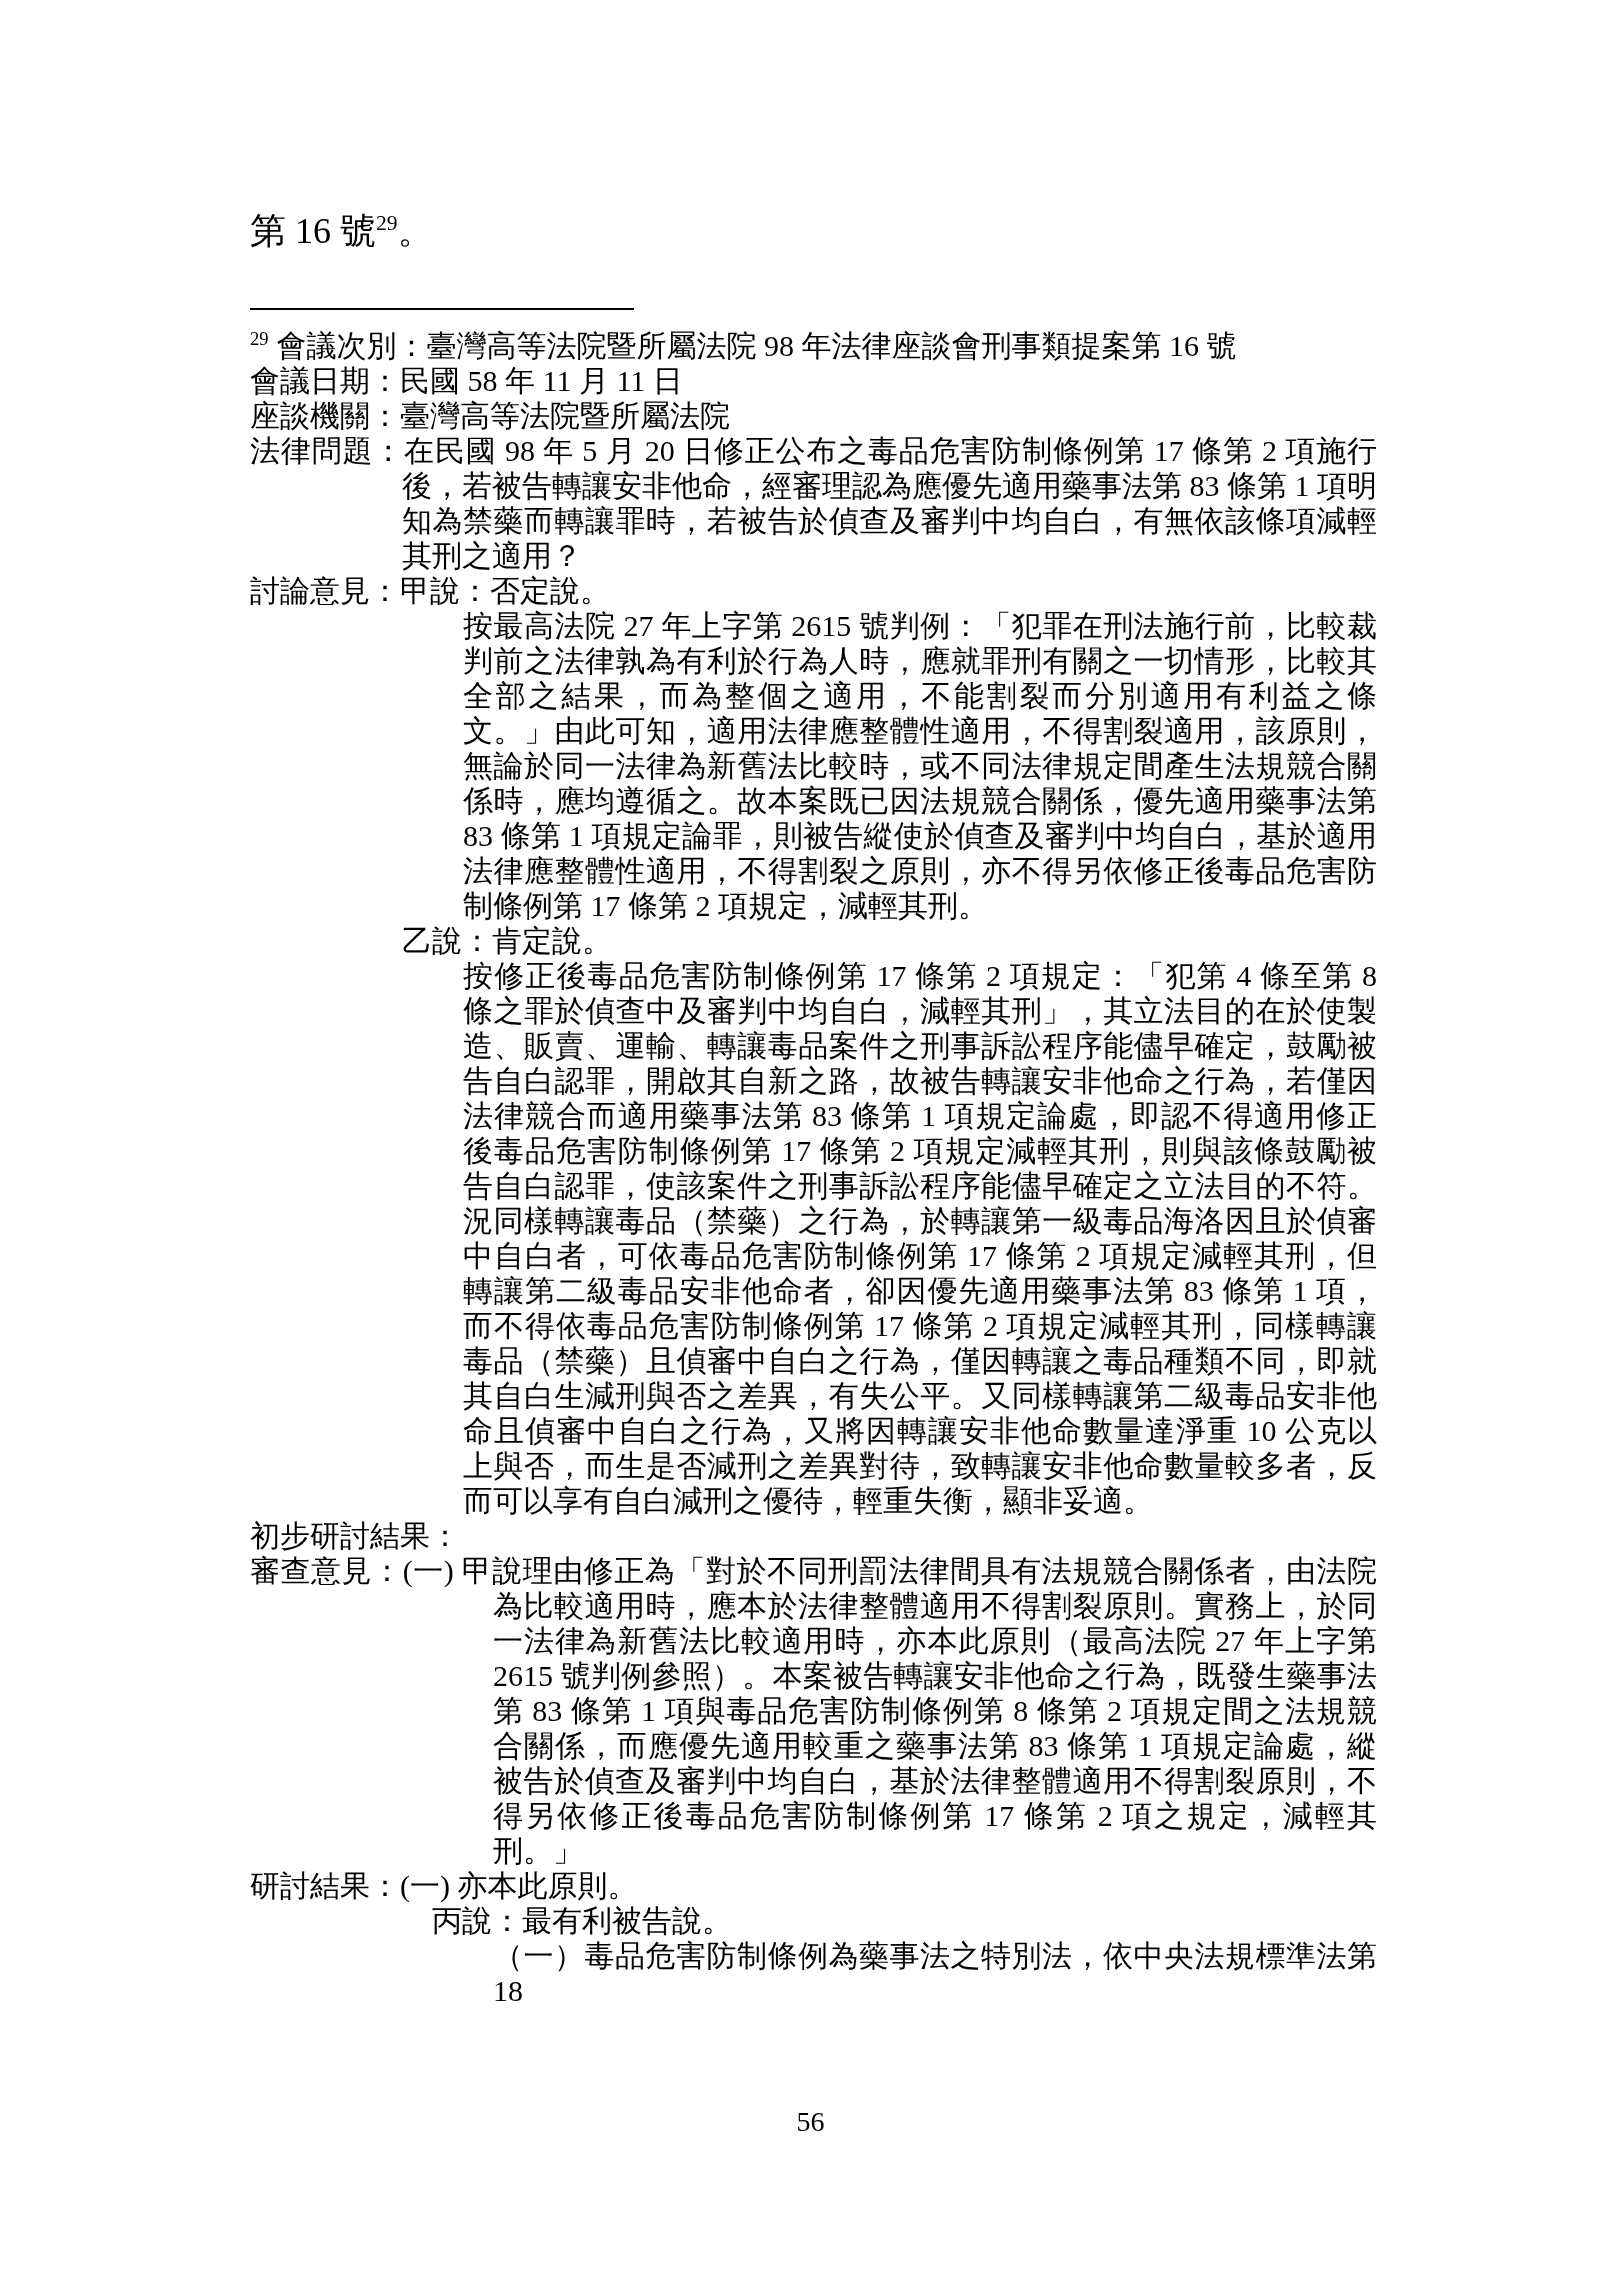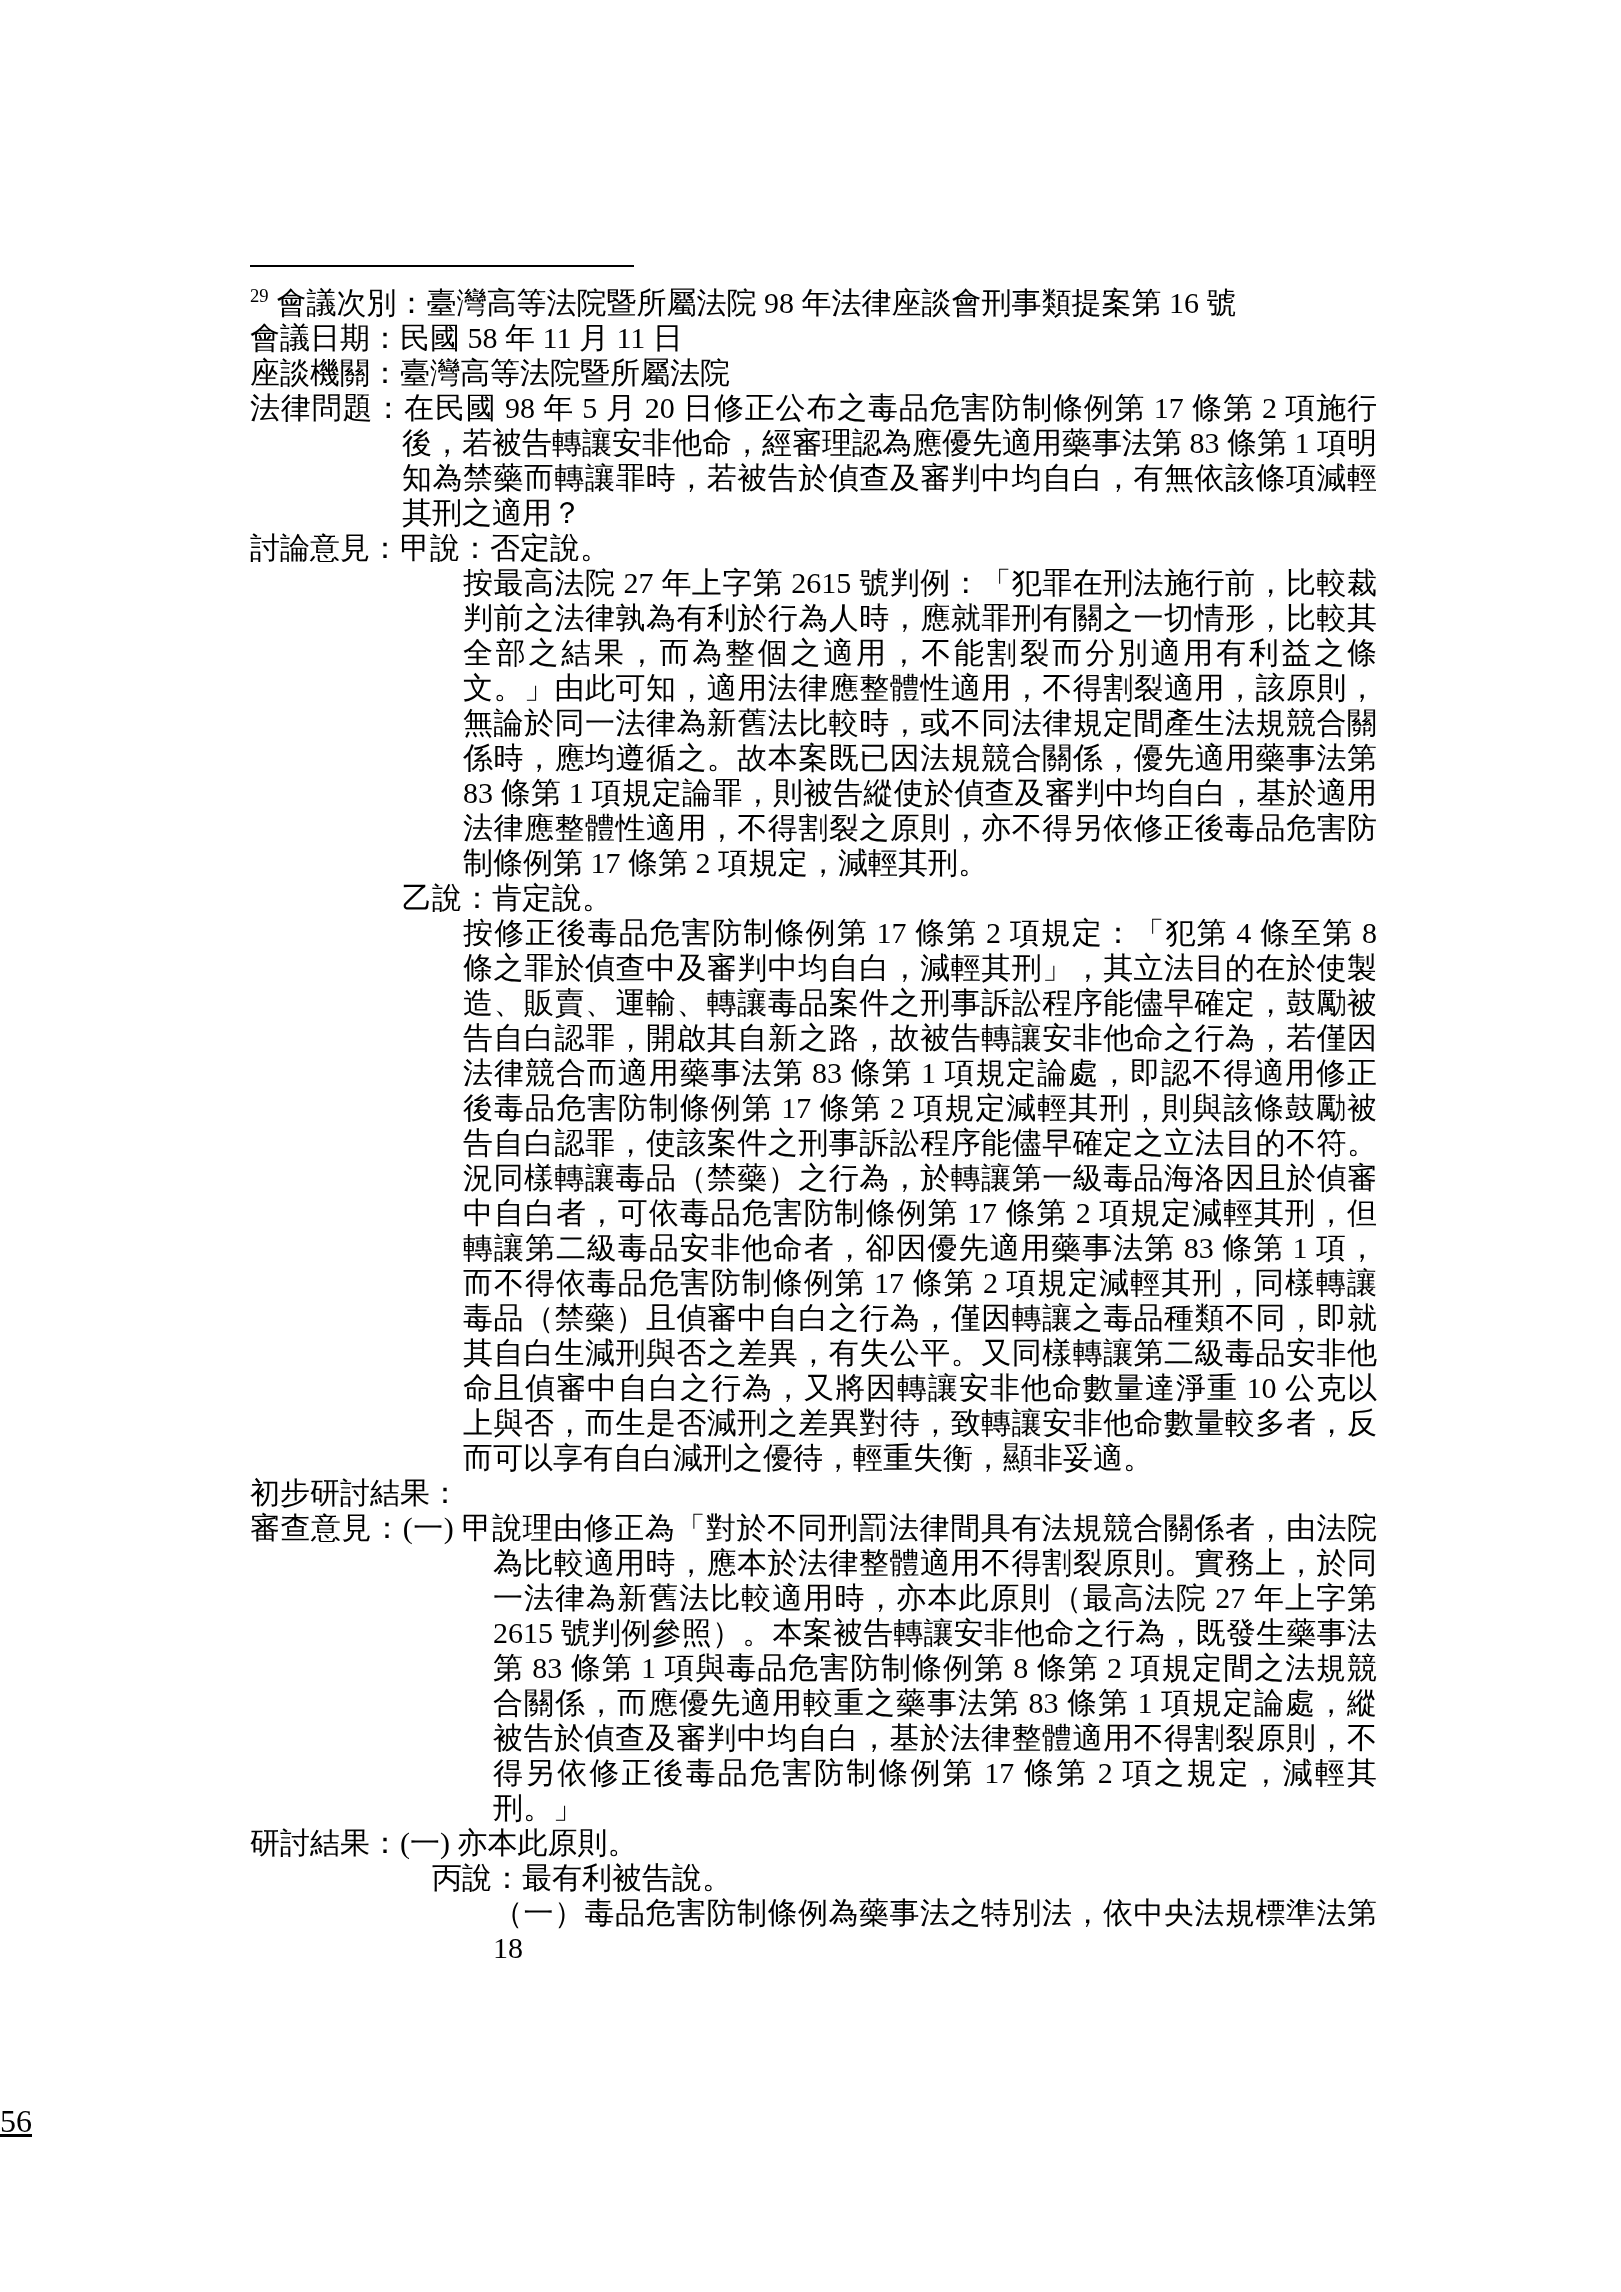--- a/index.html
+++ b/index.html
@@ -55,31 +55,32 @@
   .ind4  { padding-left: 122px; }
   .ind5  { padding-left: 152px; }
   .ind6  { padding-left: 182px; }
   .ind7  { padding-left: 213px; }
   .ind8  { padding-left: 243px; }
   .page-number {
     position: absolute;
     left: 0;
     top: 2105px;
     width: 100%;
-    font-size: 32px;
+    text-align: center;
+    font-size: 28px;
     line-height: 33px;
-    text-decoration: underline;
   }
 </style>
 </head>
 <body>
 
 <div class="page">
   <div class="content">
 
+    <div class="main-text"><span>第 16 號</span><sup class="ref">29</sup><span>。</span></div>
 
     <div class="fn-sep"></div>
 
     <div class="footnote">
       <p class="fn hang5"><sup class="fn-marker">29</sup><span>會議次別：臺灣高等法院暨所屬法院 98 年法律座談會刑事類提案第 16 號</span></p>
       <p class="fn hang5">會議日期：民國 58 年 11 月 11 日</p>
       <p class="fn hang5">座談機關：臺灣高等法院暨所屬法院</p>
       <p class="fn hang5">法律問題：在民國 98 年 5 月 20 日修正公布之毒品危害防制條例第 17 條第 2 項施行後，若被告轉讓安非他命，經審理認為應優先適用藥事法第 83 條第 1 項明知為禁藥而轉讓罪時，若被告於偵查及審判中均自白，有無依該條項減輕其刑之適用？</p>
       <p class="fn hang5">討論意見：甲說：否定說。</p>
       <p class="fn ind7">按最高法院 27 年上字第 2615 號判例：「犯罪在刑法施行前，比較裁判前之法律孰為有利於行為人時，應就罪刑有關之一切情形，比較其全部之結果，而為整個之適用，不能割裂而分別適用有利益之條文。」由此可知，適用法律應整體性適用，不得割裂適用，該原則，無論於同一法律為新舊法比較時，或不同法律規定間產生法規競合關係時，應均遵循之。故本案既已因法規競合關係，優先適用藥事法第 83 條第 1 項規定論罪，則被告縱使於偵查及審判中均自白，基於適用法律應整體性適用，不得割裂之原則，亦不得另依修正後毒品危害防制條例第 17 條第 2 項規定，減輕其刑。</p>

